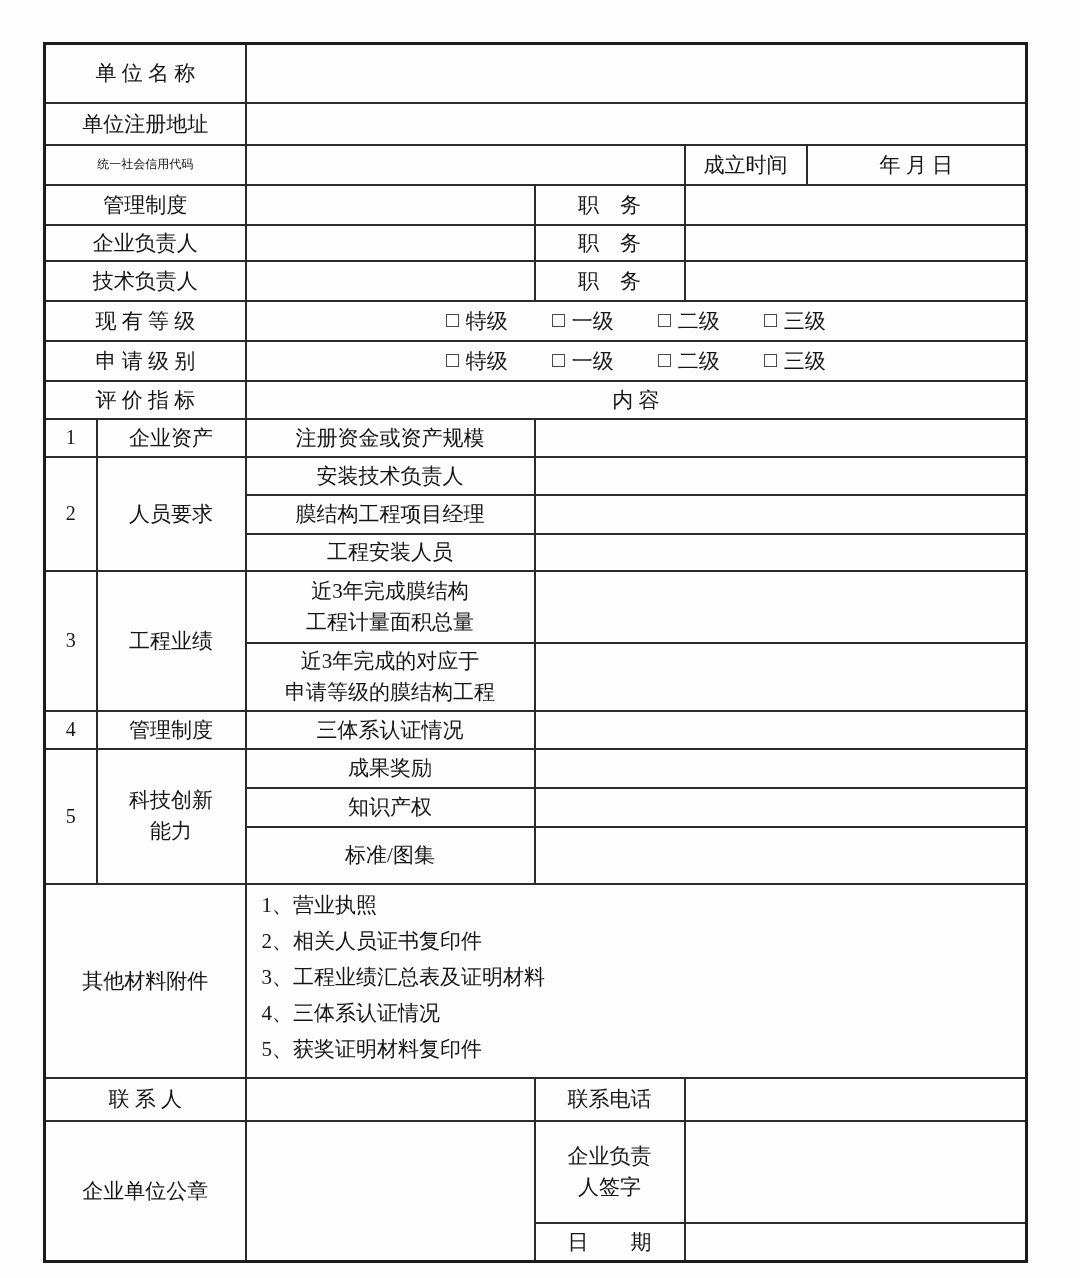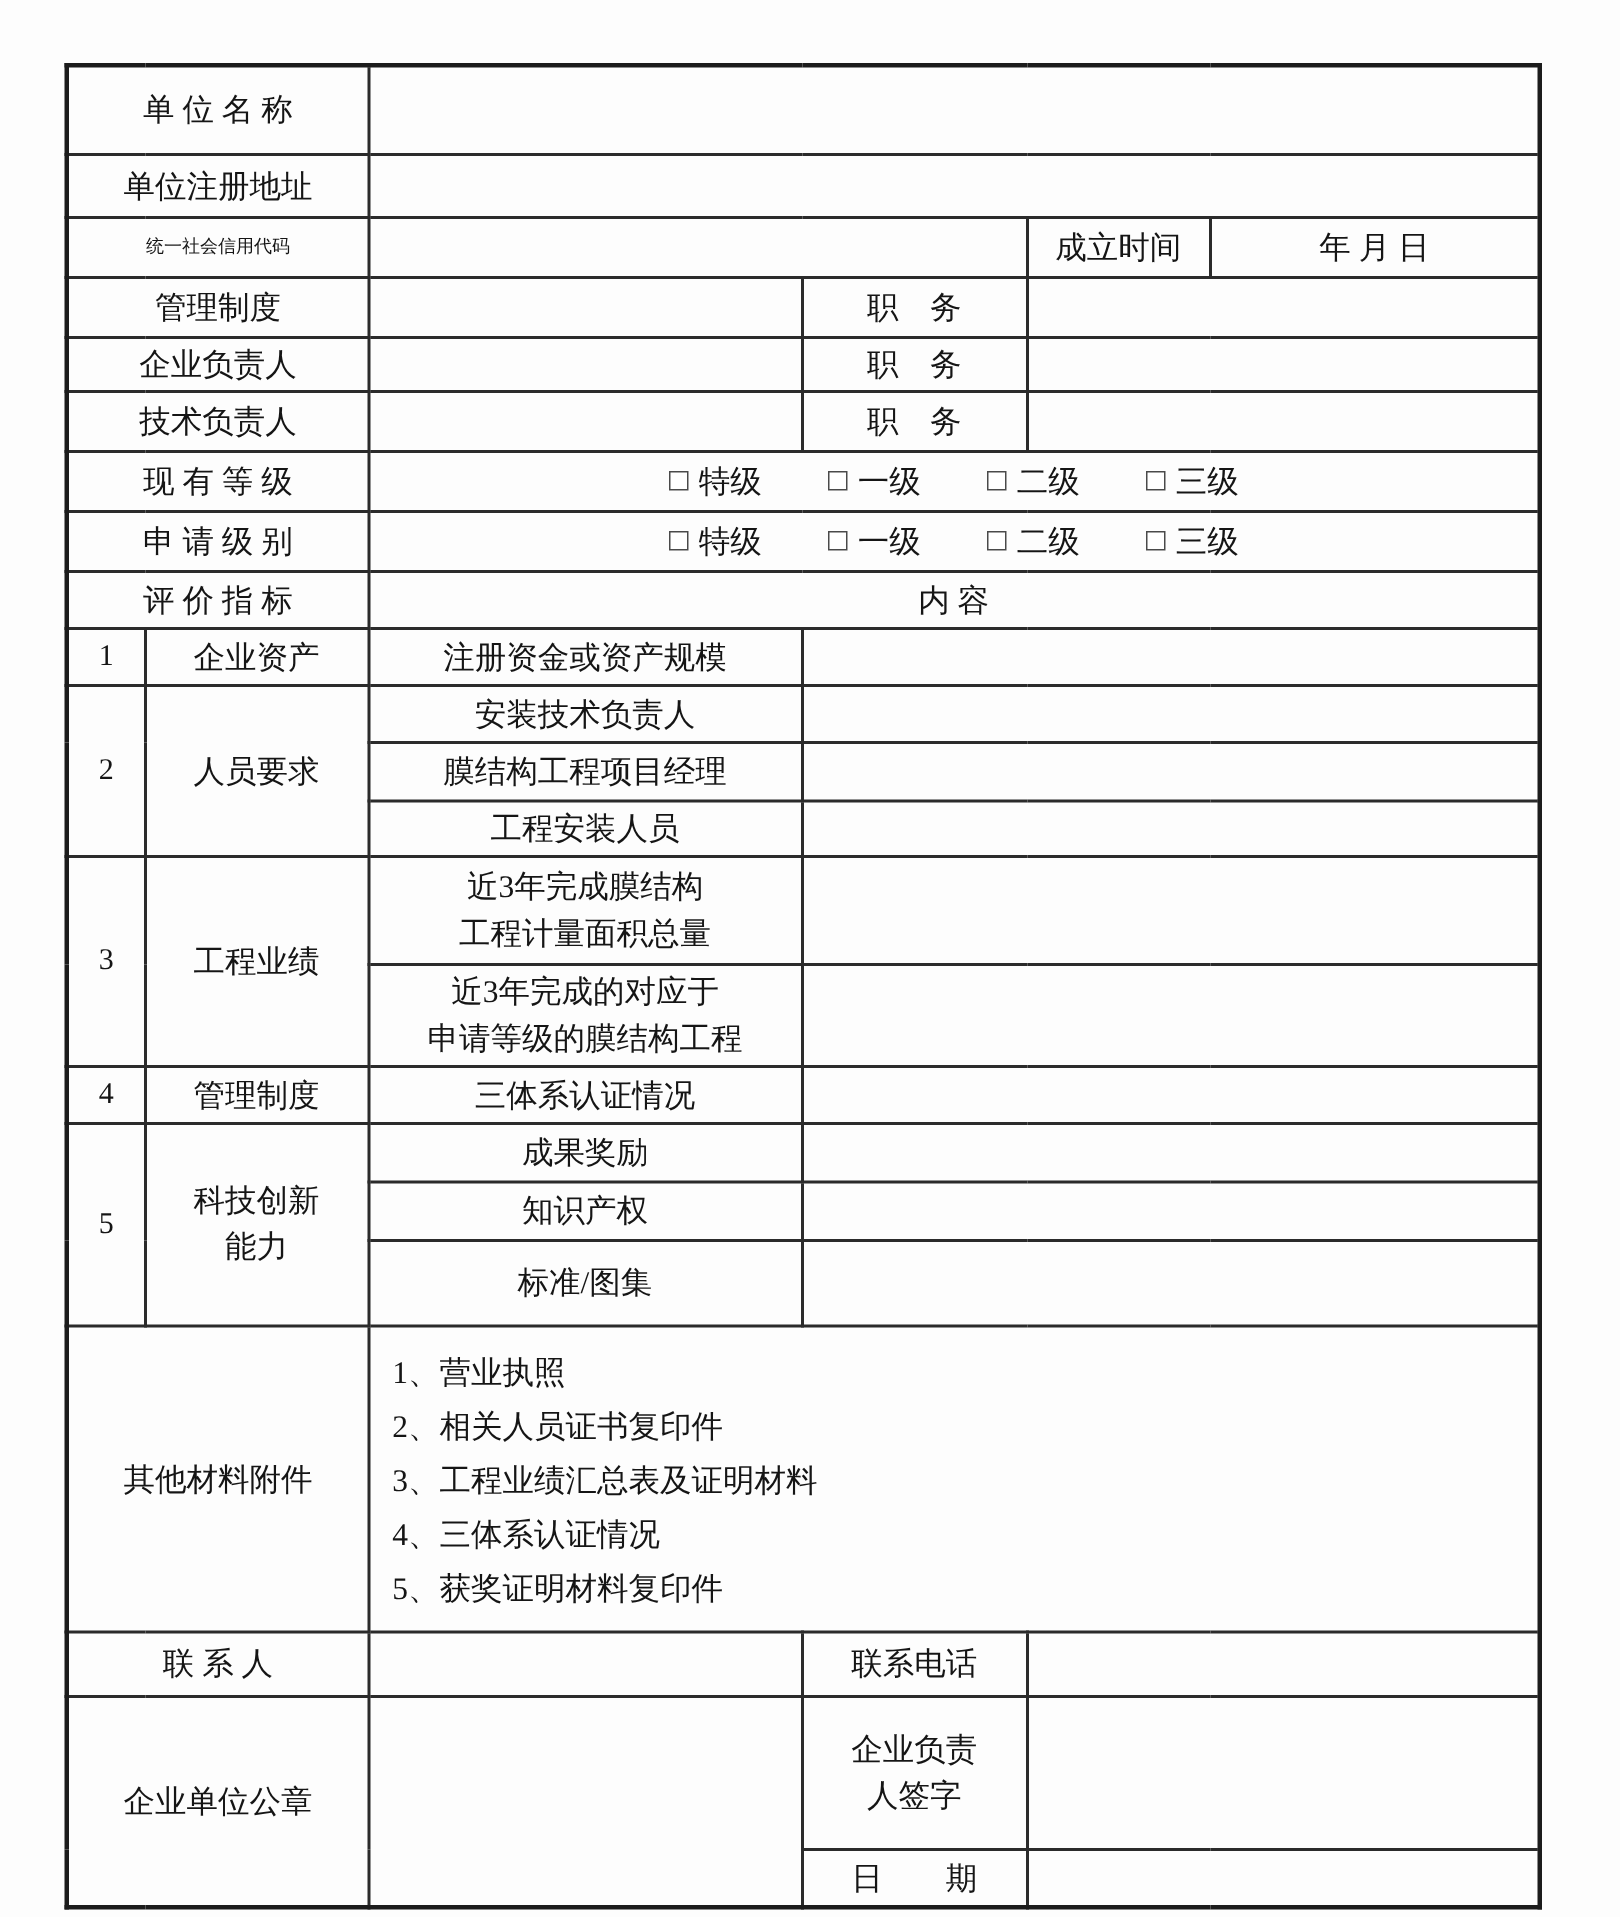--- a/index.html
+++ b/index.html
@@ -36,21 +36,21 @@
     border: 2px solid #2b2b2b;
     text-align: center;
     vertical-align: middle;
     font-size: 21px;
     padding: 2px 4px;
     overflow: hidden;
   }
   .small { font-size: 12px; }
   .num { font-size: 20px; }
   .pre { white-space: pre-line; line-height: 31px; }
-  .attach-cell { text-align: left; padding: 12px 10px 10px 15px; }
+  .attach-cell { text-align: left; padding: 2px 10px 10px 15px; }
   .attach-cell .ai { line-height: 36px; font-size: 21px; }
   .grade-group {
     display: flex;
     justify-content: center;
     align-items: center;
     gap: 44px;
   }
   .opt { display: flex; align-items: center; gap: 7px; }
   .cb {
     width: 13px; height: 13px;

